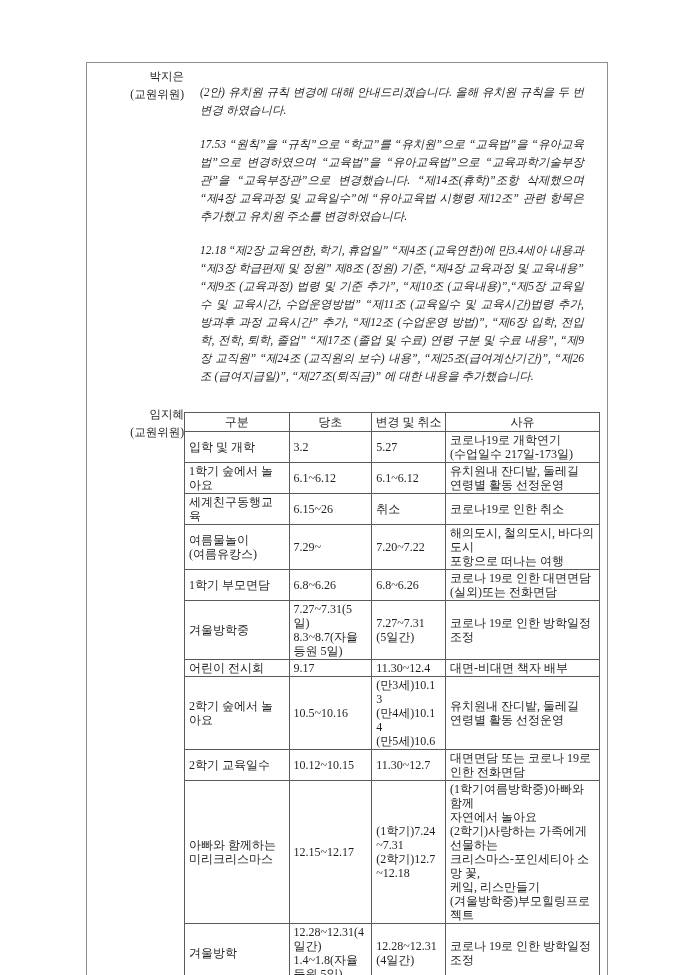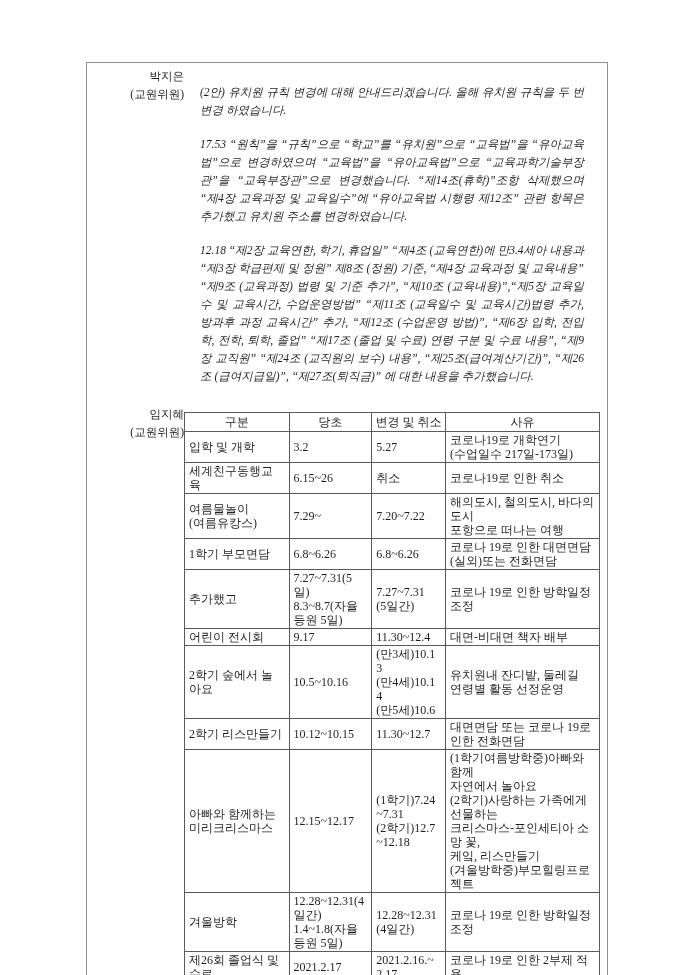--- a/index.html
+++ b/index.html
@@ -75,41 +75,48 @@
             </thead>
             <tbody>
               <tr>
                 <td>입학 및 개학</td>
                 <td>3.2</td>
                 <td>5.27</td>
                 <td>코로나19로 개학연기
 (수업일수 217일-173일)</td>
               </tr>
               <tr>
+                <td>1학기 숲에서 놀아요</td>
+                <td>6.1~6.12</td>
+                <td>6.1~6.12</td>
+                <td>유치원내 잔디밭, 둘레길
+연령별 활동 선정운영</td>
+              </tr>
+              <tr>
                 <td>세계친구동행교육</td>
                 <td>6.15~26</td>
                 <td>취소</td>
                 <td>코로나19로 인한 취소</td>
               </tr>
               <tr>
                 <td>여름물놀이
 (여름유캉스)</td>
                 <td>7.29~</td>
                 <td>7.20~7.22</td>
                 <td>해의도시, 철의도시, 바다의 도시
 포항으로 떠나는 여행</td>
               </tr>
               <tr>
                 <td>1학기 부모면담</td>
                 <td>6.8~6.26</td>
                 <td>6.8~6.26</td>
                 <td>코로나 19로 인한 대면면담(실외)또는 전화면담</td>
               </tr>
               <tr>
-                <td>추가했고</td>
+                <td>겨울방학중</td>
                 <td>7.27~7.31(5일)
 8.3~8.7(자율등원 5일)</td>
                 <td>7.27~7.31
 (5일간)</td>
                 <td>코로나 19로 인한 방학일정 조정</td>
               </tr>
               <tr>
                 <td>어린이 전시회</td>
                 <td>9.17</td>
                 <td>11.30~12.4</td>
@@ -118,21 +125,21 @@
               <tr>
                 <td>2학기 숲에서 놀아요</td>
                 <td>10.5~10.16</td>
                 <td>(만3세)10.13
 (만4세)10.14
 (만5세)10.6</td>
                 <td>유치원내 잔디밭, 둘레길
 연령별 활동 선정운영</td>
               </tr>
               <tr>
-                <td>2학기 리스만들기</td>
+                <td>2학기 교육일수</td>
                 <td>10.12~10.15</td>
                 <td>11.30~12.7</td>
                 <td>대면면담 또는 코로나 19로 인한 전화면담</td>
               </tr>
               <tr>
                 <td>아빠와 함께하는
 미리크리스마스</td>
                 <td>12.15~12.17</td>
                 <td>(1학기)7.24~7.31
 (2학기)12.7~12.18</td>

